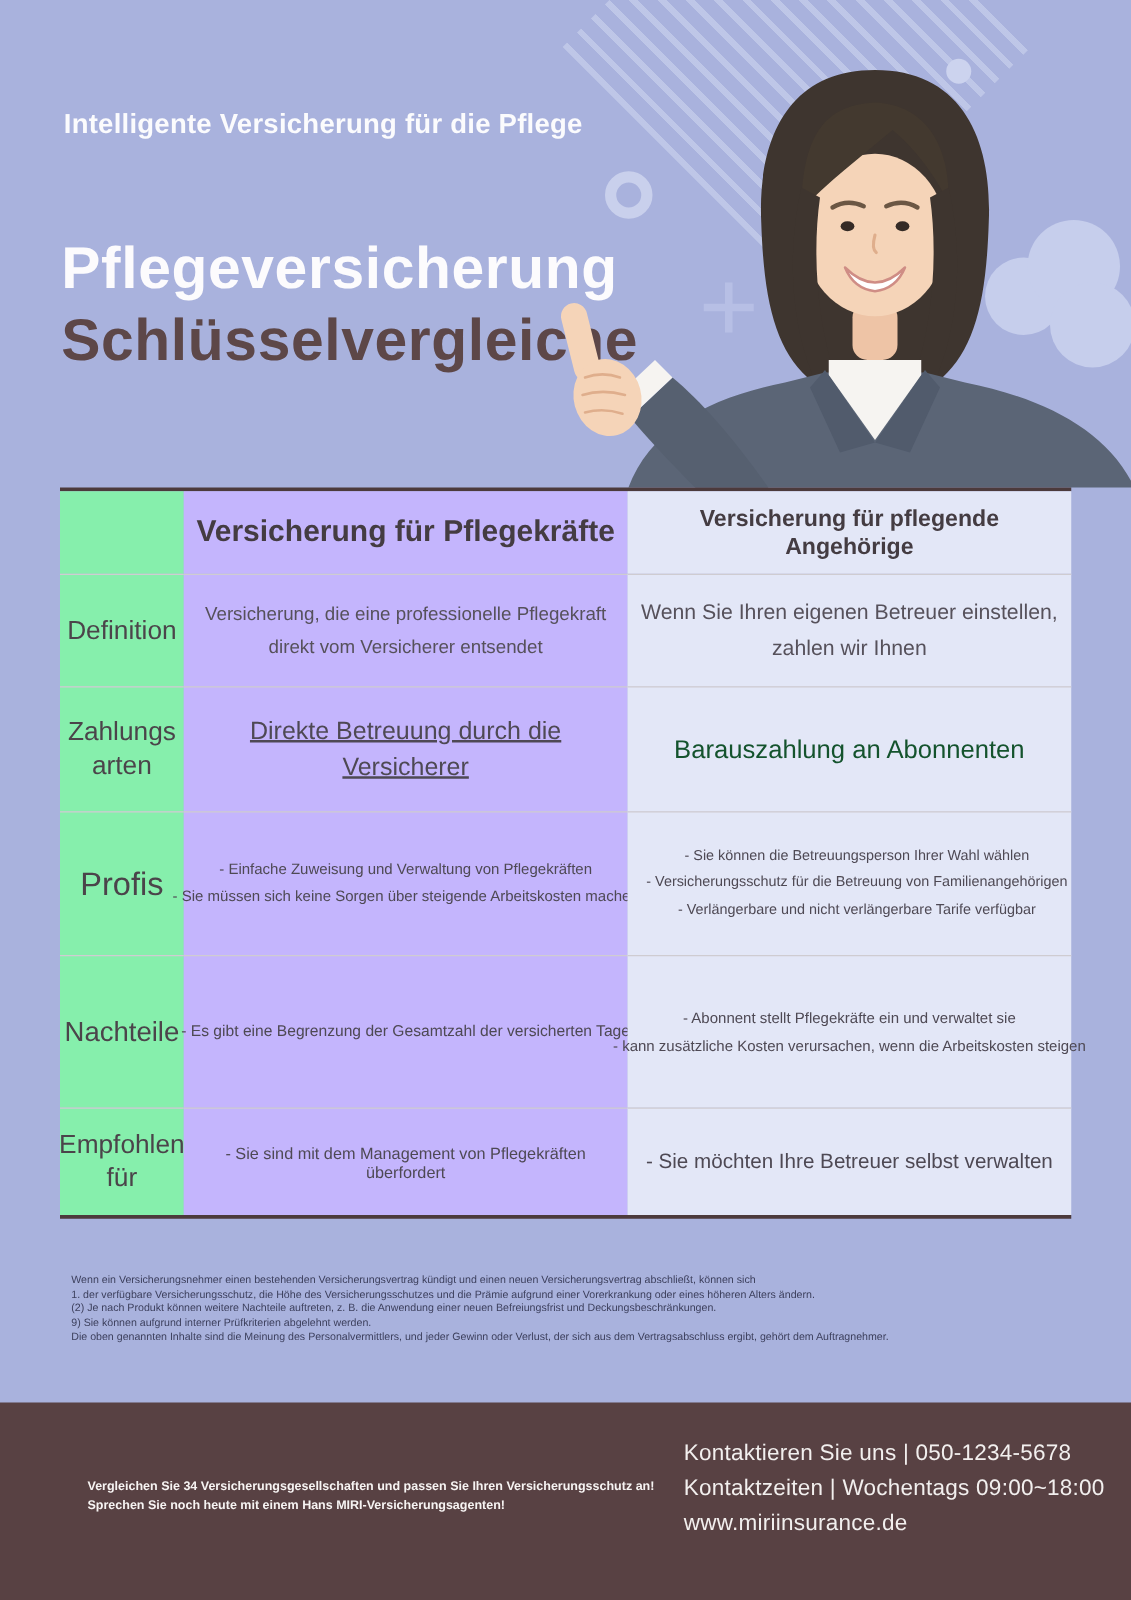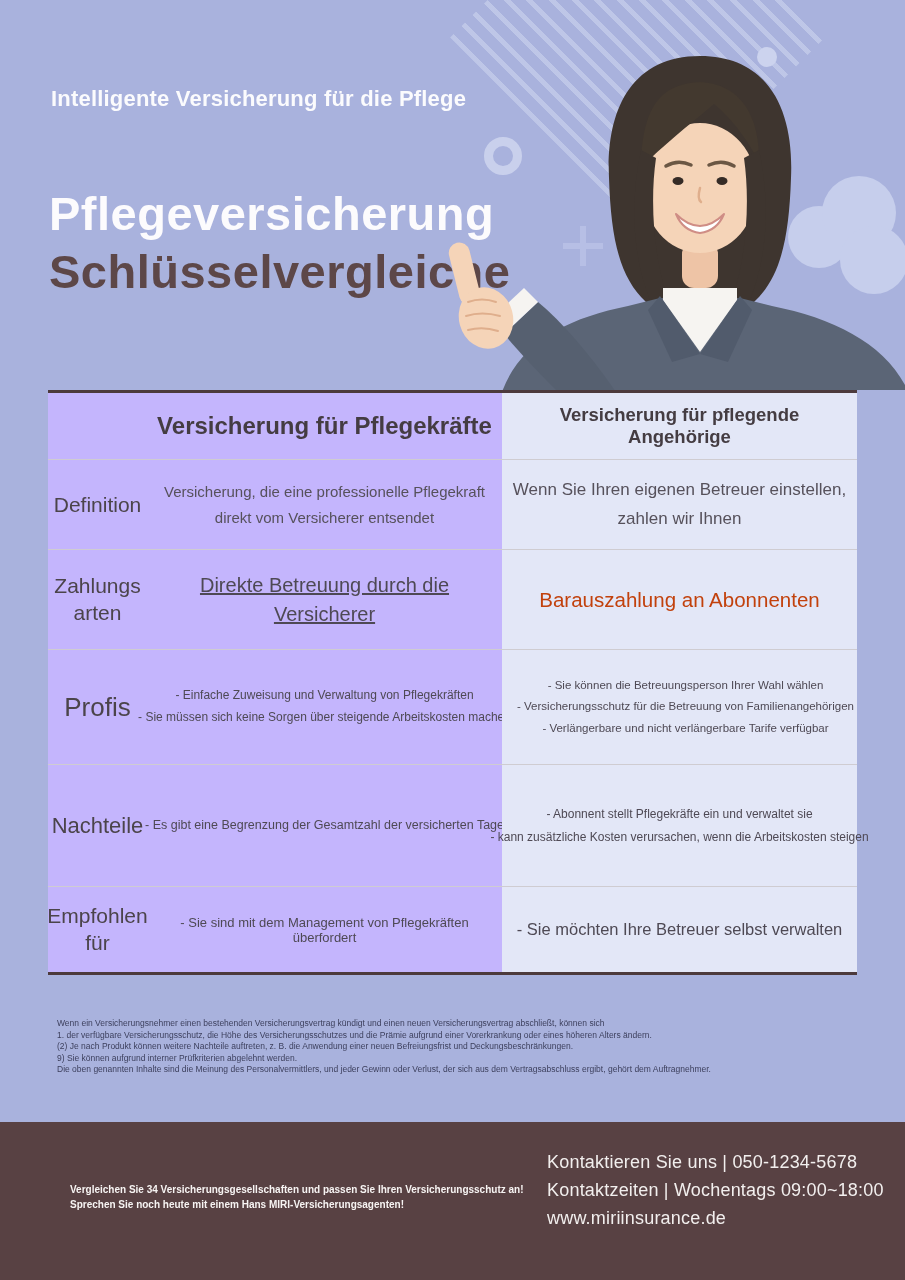--- a/index.html
+++ b/index.html
@@ -58,38 +58,38 @@
     position:absolute; top:390px; left:48px; width:809px;
     border-top:3px solid #4c3a3c; border-bottom:3px solid #4c3a3c;
     display:grid;
     grid-template-columns:99px 355px 355px;
     grid-template-rows:66px 90px 100px 115px 122px 86px;
   }
   .cell {
     display:flex; flex-direction:column; align-items:center; justify-content:center;
     text-align:center; padding:4px 8px;
   }
-  .lblcol { background:#c4b5fd; color:#4b444a; font-weight:400; }
+  .lblcol { background:#86efac; color:#4b444a; font-weight:400; }
   .c1 { background:#c4b5fd; }
   .c2 { background:#e3e7f7; }
   .ctable .cell { border-top:1px solid #cfccd1; }
   .ctable .hrow { border-top:none; }
   .hrow.c1 { font-size:24px; font-weight:700; color:#443c42; }
   .hrow.c2 { font-size:18.5px; font-weight:700; color:#443c42; }
 
   .lbl-0 { font-size:21px; }
   .lbl-1 { font-size:21px; line-height:1.25; }
   .lbl-2 { font-size:26px; }
   .lbl-3 { font-size:22px; }
   .lbl-4 { font-size:21px; line-height:1.25; }
 
   .r0.c1 { font-size:15px;   line-height:1.7;  color:#56515b; }
   .r0.c2 { font-size:17px;   line-height:1.65; color:#56515b; }
   .r1.c1 { font-size:20px;   line-height:1.45; color:#4e4954;text-decoration:underline; }
-  .r1.c2 { font-size:20.5px; color:#c2410c; }
+  .r1.c2 { font-size:20.5px; color:#14532d; }
   .r2.c1 { font-size:12px;   line-height:1.8; }
   .r2.c2 { font-size:11.5px; line-height:1.85;padding-left:20px; }
   .r3.c1 { font-size:12.5px; line-height:1.85; }
   .r3.c2 { font-size:12px;   line-height:1.85;justify-content:center; }
   .r4.c1 { font-size:13px; }
   .r4.c2 { font-size:16.5px; }
   .nowrap .line { white-space:nowrap; }
 
   
   .disclaimer {

